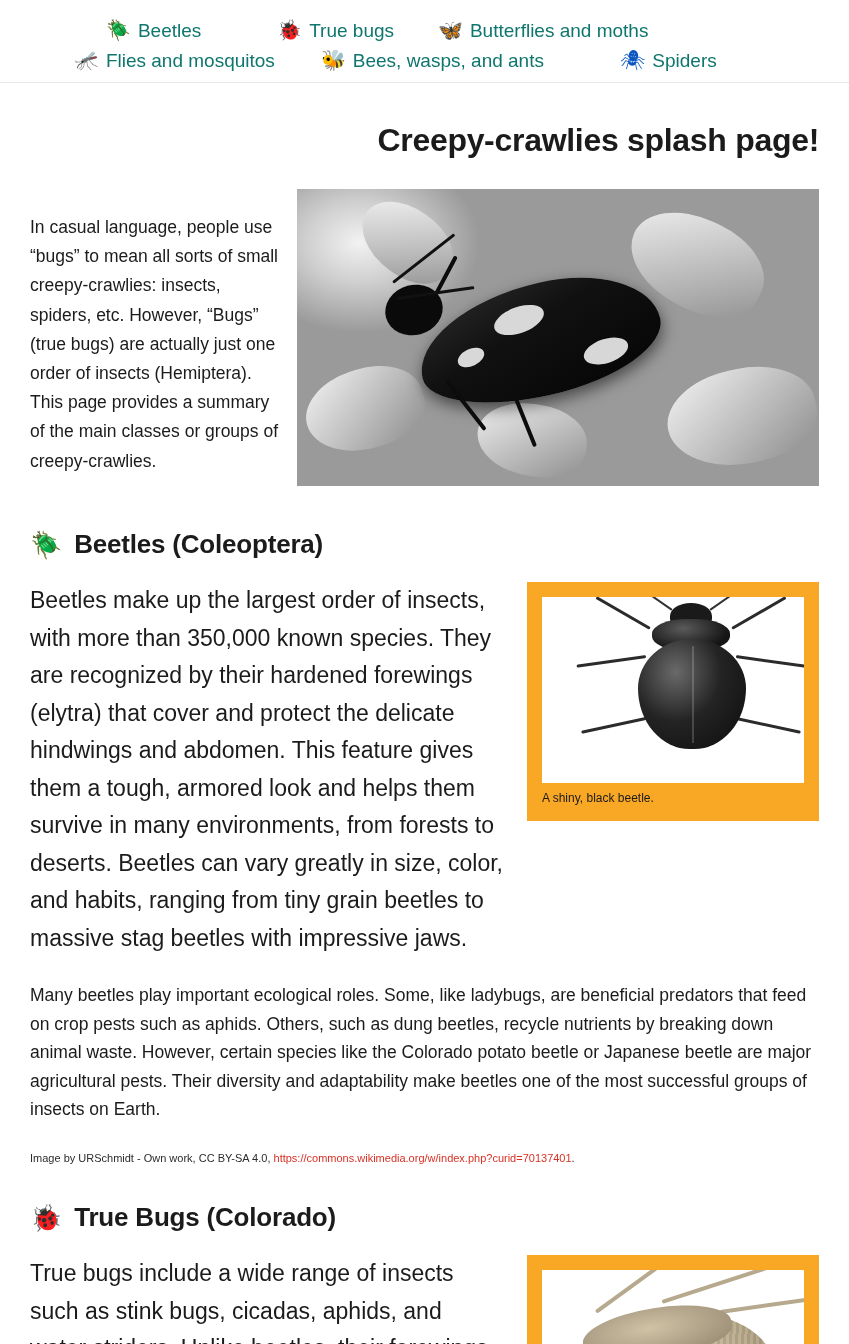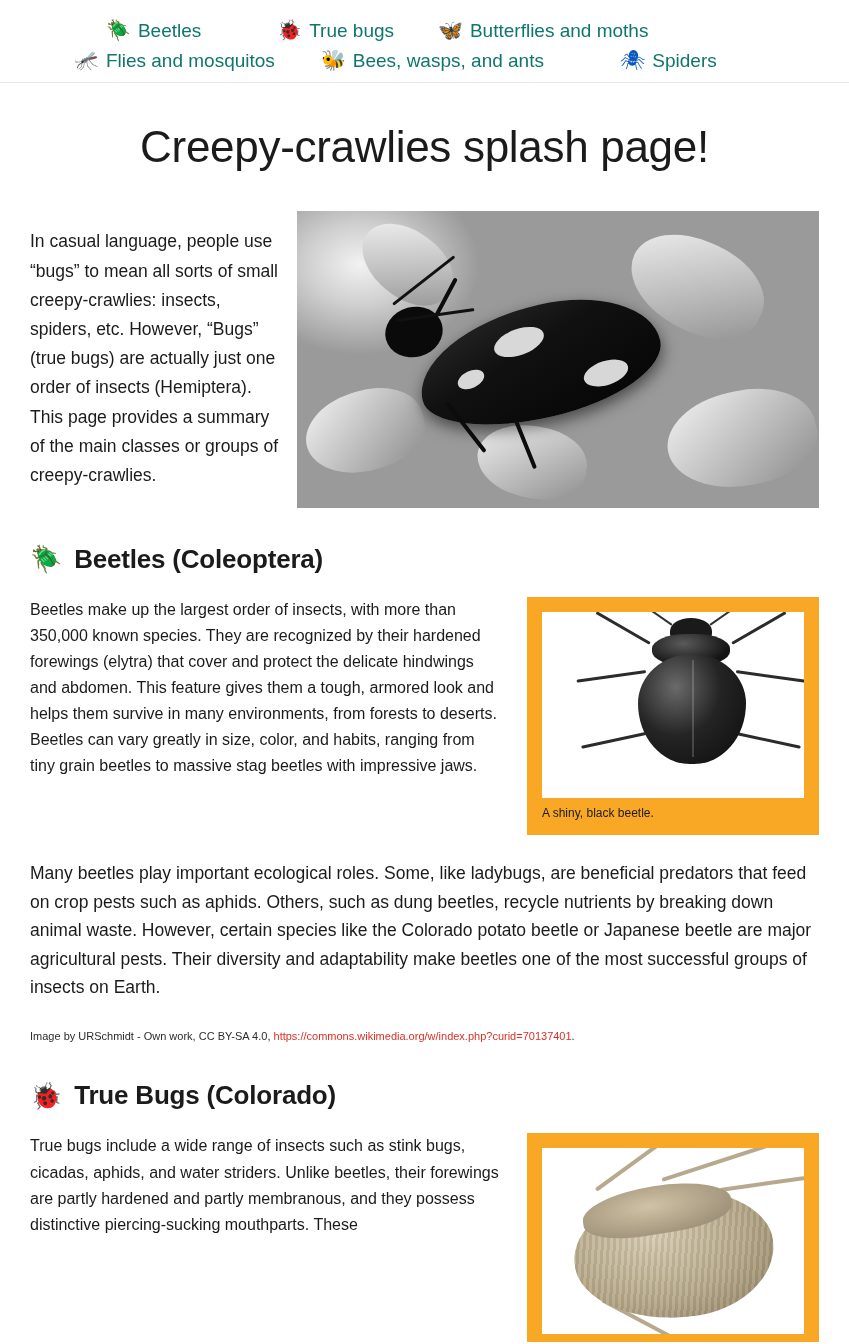--- a/index.html
+++ b/index.html
@@ -53,31 +53,31 @@
   .nav-spacer-a { width: 76px; }
   .nav-spacer-b { width: 76px; }
   .nav-spacer-c { width: 44px; }
   .nav-spacer-d { width: 46px; }
 
   
   .content {
     padding: 0 30px;
   }
   h1.title {
-    text-align: center;
-    font-size: 44px;
+    text-align: right;
+    font-size: 32px;
     line-height: 1.2;
-    font-weight: normal;
+    font-weight: bold;
     margin: 38px 0 30px 0;
     letter-spacing: -0.3px;
   }
 
   .intro-block {
     display: flex;
-    align-items: flex-end;
+    align-items: flex-start;
     gap: 16px;
   }
   .intro-text {
     width: 262px;
     font-size: 17.5px;
     line-height: 1.67;
     color: #1b1b1b;
     padding-top: 6px;
   }
 
@@ -169,21 +169,21 @@
   }
   h2.section-title .emoji { font-size: 26px; line-height: 1; }
 
   .section-body {
     display: flex;
     gap: 24px;
     align-items: flex-start;
   }
   .section-text {
     flex: 1;
-    font-size: 16px;
+    font-size: 23px;
     line-height: 1.63;
   }
   p.full {
     font-size: 17.5px;
     line-height: 1.63;
     margin: 24px 0 0 0;
   }
 
   
   figure.card {

